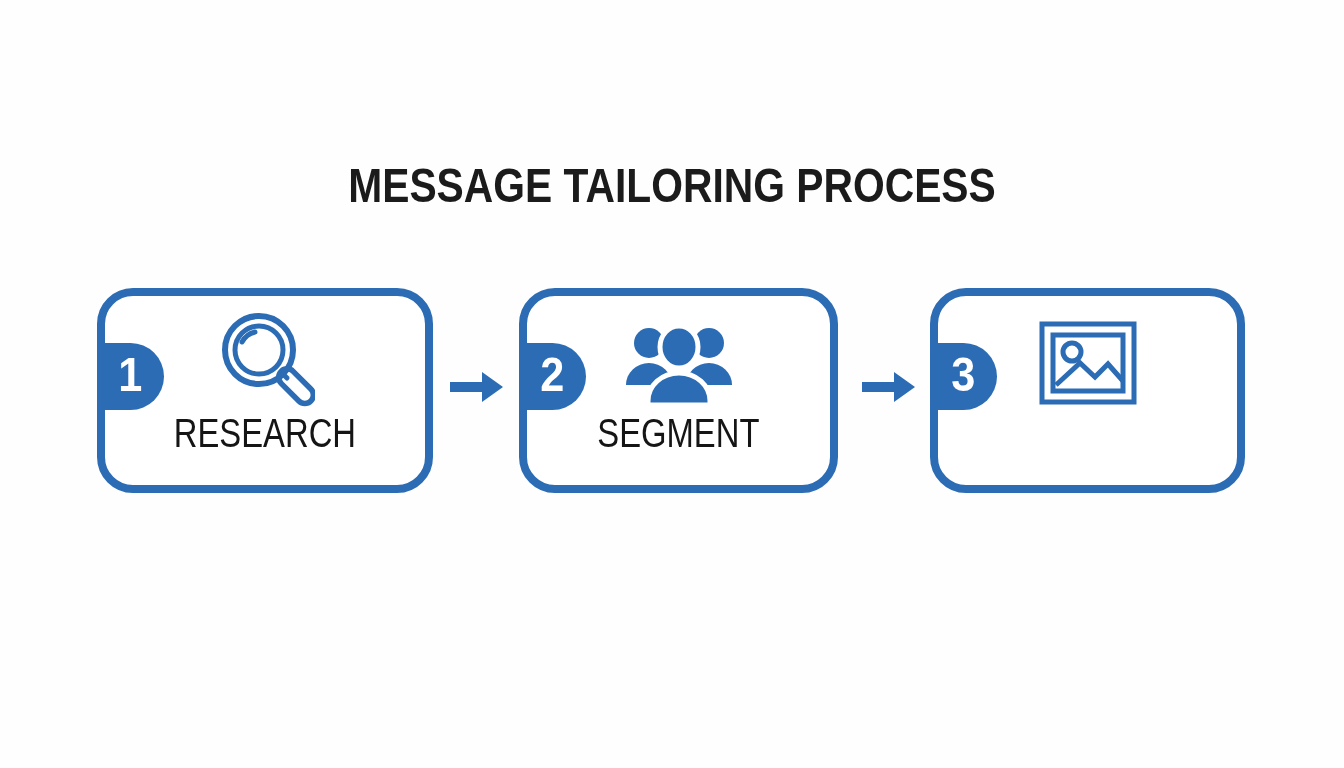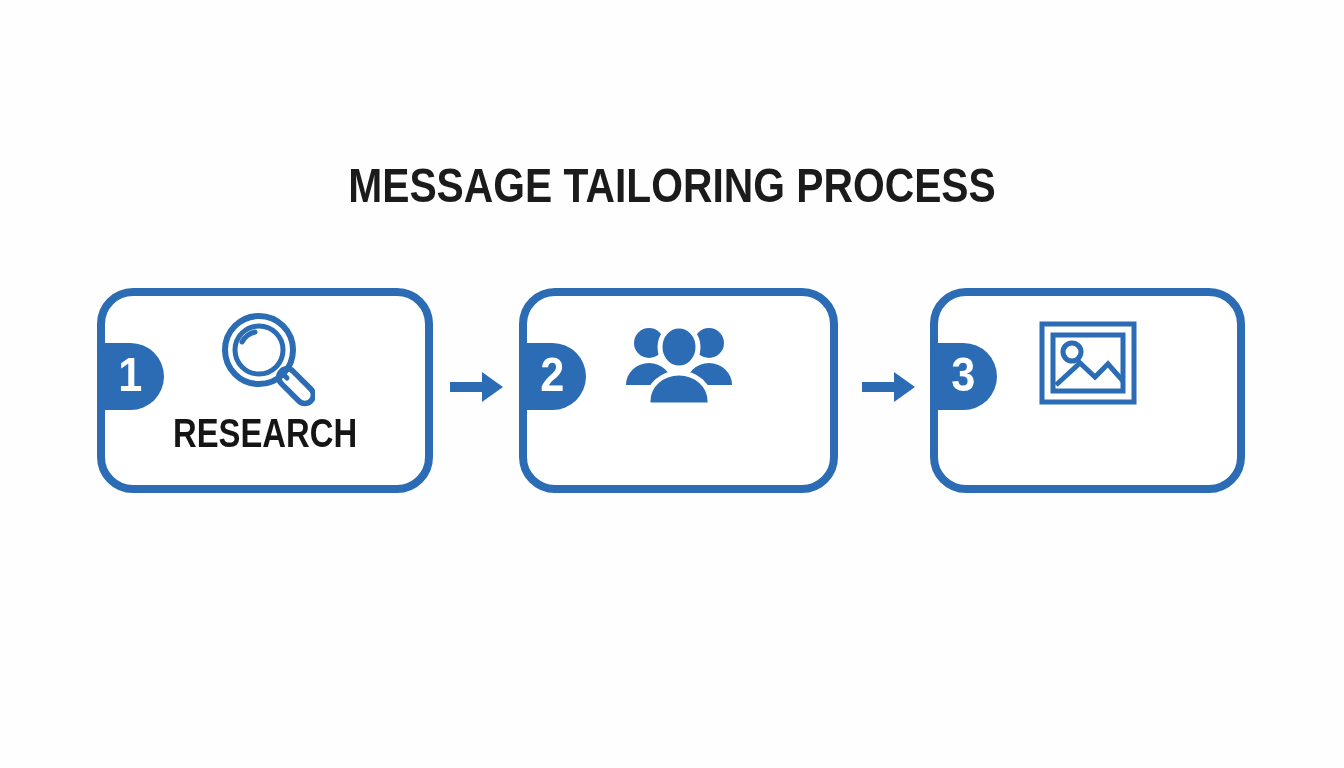--- a/index.html
+++ b/index.html
@@ -69,21 +69,21 @@
     align-items: center;
     justify-content: center;
   }
   .step-label {
     position: absolute;
     bottom: 28px;
     left: 0;
     width: 100%;
     text-align: center;
     font-size: 41px;
-    font-weight: 700;
+    font-weight: 400;
     color: #151515;
     white-space: nowrap;
   }
   .step-label span {
     display: inline-block;
     transform: scaleX(0.8);
   }
   .arrow {
     position: absolute;
     top: 370px;
@@ -131,20 +131,23 @@
       <circle cx="27" cy="28" r="15" fill="#2b6cb4"></circle>
       <path d="M4 70 a23 22 0 0 1 46 0 z" fill="#2b6cb4"></path>
 
       <circle cx="87" cy="28" r="15" fill="#2b6cb4"></circle>
       <path d="M64 70 a23 22 0 0 1 46 0 z" fill="#2b6cb4"></path>
 
       <ellipse cx="57" cy="32" rx="19" ry="21" fill="#2b6cb4" stroke="#ffffff" stroke-width="5"></ellipse>
       <path d="M26 90 v-4 a31 28 0 0 1 62 0 v4 z" fill="#2b6cb4" stroke="#ffffff" stroke-width="5"></path>
     </svg>
   </div>
+  <div class="step-label">
+    <span>SEGMENT</span>
+  </div>
 </div>
 
 <svg class="arrow arrow-2" viewBox="0 0 54 34">
   <rect x="0" y="12" width="32" height="10" fill="#2b6cb4"></rect>
   <polygon points="32,2 53,17 32,32" fill="#2b6cb4"></polygon>
 </svg>
 
 <div class="step-box box-3">
   <div class="badge">
     <span class="num">3</span>

